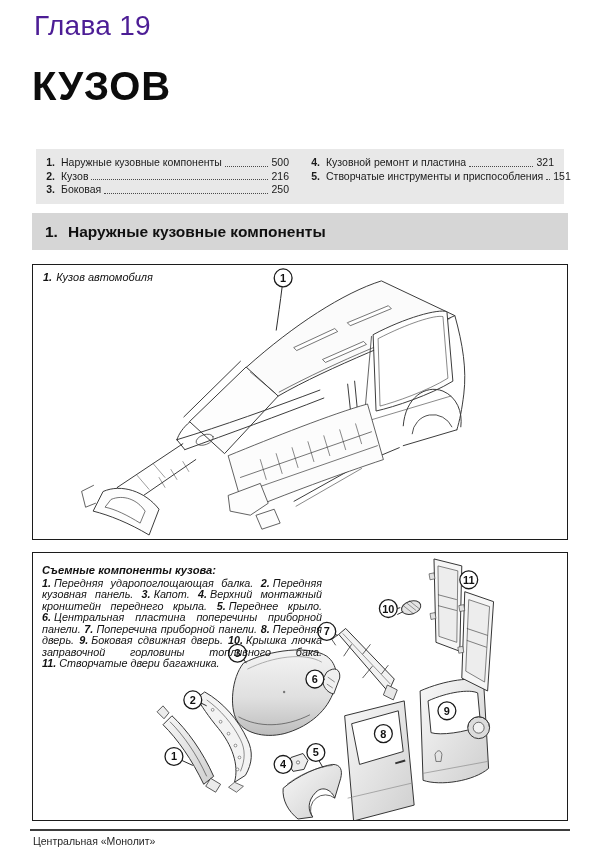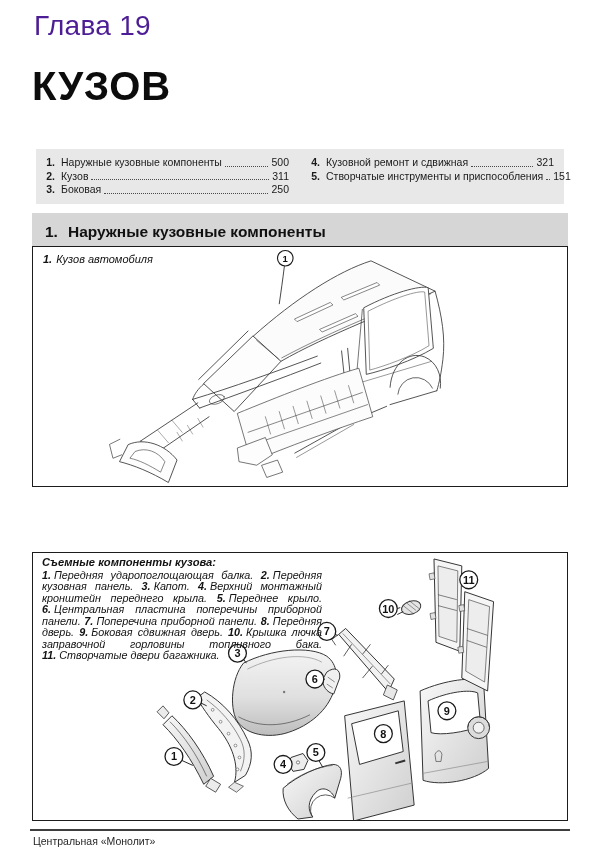--- a/index.html
+++ b/index.html
@@ -19,29 +19,29 @@
   .toc-label{flex:none;overflow:hidden}
   .toc-dots{flex:1 1 4px;border-bottom:1.6px dotted #4a4a4a;margin:0 3px;transform:translateY(-2px);min-width:4px}
   .toc-page{flex:none}
 
   .section-bar{position:absolute;left:32px;top:213px;width:536px;height:37px;box-sizing:border-box;
        background:#d6d6d6;display:flex;align-items:center;padding-left:13px;
        font-size:15.5px;font-weight:bold;color:#101010}
   .section-num{margin-right:10px}
 
   .figure{position:absolute;left:32px;width:536px;border:1.6px solid #1c1c1c;background:#fff;box-sizing:border-box}
-  .fig1{top:246px;height:241px}
+  .fig1{top:264px;height:276px}
   .fig2{top:552px;height:269px}
   .fig-svg{position:absolute;left:0;top:0;width:100%;height:100%;display:block}
   .fig-caption{position:absolute;left:10px;top:6px;font-size:11px;font-style:italic;z-index:2;color:#111}
   .fig-caption b{margin-right:4px}
 
   .fig2-text{position:absolute;left:9px;top:4px;width:280px;z-index:2;color:#111;
        font-style:italic;font-size:10.8px;line-height:11.5px;text-align:justify}
-  .fig2-heading{font-weight:bold;margin:0 0 1px 0;font-size:11.2px}
+  .fig2-heading{font-weight:bold;margin:8px 0 1px 0;font-size:11.2px}
   .fig2-list{margin:0}
   .fig2-list b{font-style:italic;margin-right:3px}
 
   .callout circle{fill:#fff;stroke:#1a1a1a;stroke-width:1.3}
   .callout text{font:bold 11px "Liberation Sans","DejaVu Sans",sans-serif;fill:#111;text-anchor:middle}
   .leader{stroke:#2a2a2a;stroke-width:1;fill:none}
 
   .footer-rule{position:absolute;left:30px;top:829px;width:540px;height:2px;background:#3d3d3d}
   .footer-text{position:absolute;left:33px;top:835px;font-size:10.5px;color:#262626}
 </style>
@@ -56,33 +56,33 @@
       <div class="toc-row">
         <span class="toc-num">1.</span>
         <span class="toc-label">Наружные кузовные компоненты</span>
         <span class="toc-dots"></span>
         <span class="toc-page">500</span>
       </div>
       <div class="toc-row">
         <span class="toc-num">2.</span>
         <span class="toc-label">Кузов</span>
         <span class="toc-dots"></span>
-        <span class="toc-page">311</span>
+        <span class="toc-page">216</span>
       </div>
       <div class="toc-row">
         <span class="toc-num">3.</span>
         <span class="toc-label">Боковая</span>
         <span class="toc-dots"></span>
         <span class="toc-page">250</span>
       </div>
     </div>
   <div class="toc-col">
       <div class="toc-row">
         <span class="toc-num">4.</span>
-        <span class="toc-label">Кузовной ремонт и сдвижная</span>
+        <span class="toc-label">Кузовной ремонт и пластина</span>
         <span class="toc-dots"></span>
         <span class="toc-page">321</span>
       </div>
       <div class="toc-row">
         <span class="toc-num">5.</span>
         <span class="toc-label">Створчатые инструменты и приспособления</span>
         <span class="toc-dots"></span>
         <span class="toc-page">151</span>
       </div>
     </div>

